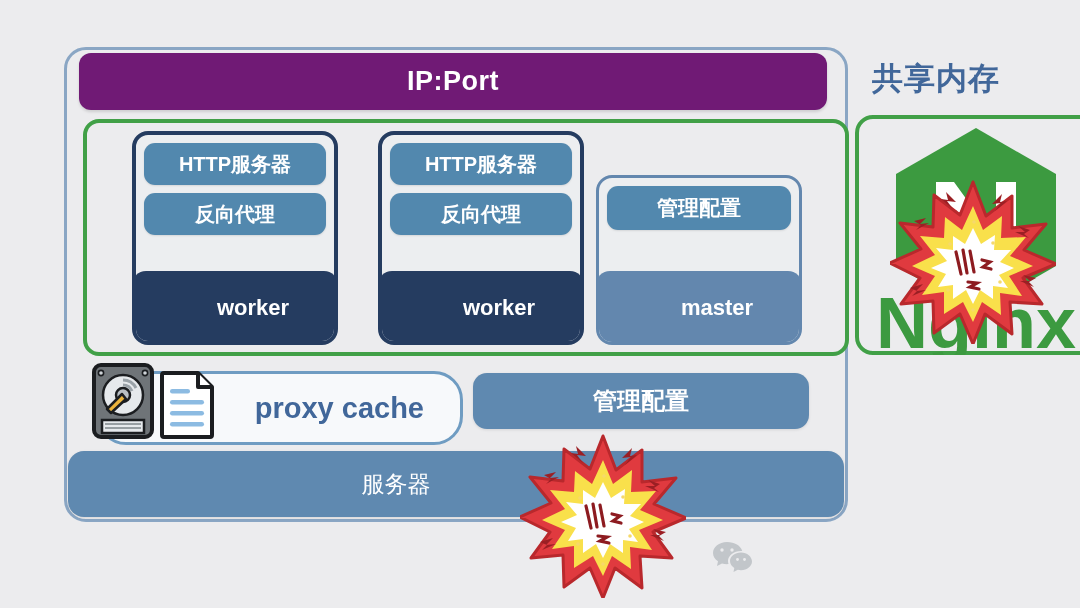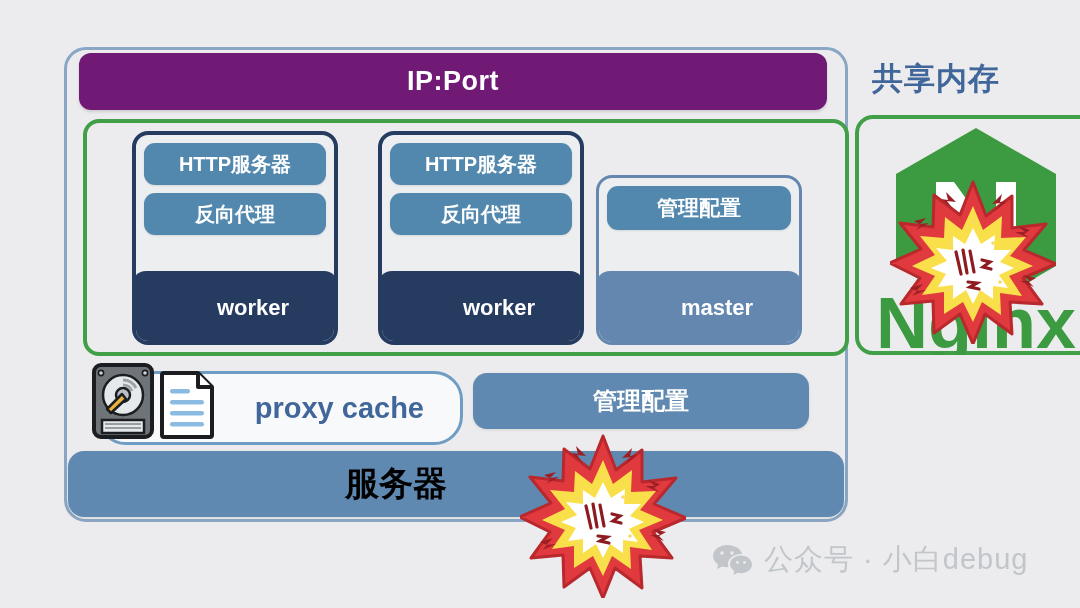--- a/index.html
+++ b/index.html
@@ -190,23 +190,23 @@
     position: absolute;
     left: 68px;
     top: 451px;
     width: 776px;
     height: 66px;
     background: #5f89b0;
     border-radius: 16px;
     display: flex;
     align-items: center;
     justify-content: center;
-    color: #000000;
-    font-size: 34px;
-    font-weight: bold;
+    color: #ffffff;
+    font-size: 23px;
+    font-weight: normal;
     box-shadow: 0 1px 3px rgba(0,0,0,0.10);
   }
   .server-bar .label { transform: translateX(-60px); }
 
   
   .right-title {
     position: absolute;
     left: 872px;
     top: 58px;
     font-size: 31px;
@@ -390,16 +390,15 @@
 
   <div class="bottom-watermark">
     <svg class="wechat-icon" viewBox="0 0 40 34">
       <path d="M15 2 C7 2 1 7 1 13 c0 3.4 2 6.4 5 8.3 L5 26 l5 -2.6 c1.6 .5 3.3 .8 5 .8 c.5 0 1 0 1.5 -.1 C16.2 23 16 22 16 21 c0 -5.6 5.8 -10.1 13 -10.1 c.4 0 .8 0 1.2 .05 C28.9 5.8 22.6 2 15 2 Z" fill="#c2c6ca"></path>
       <circle cx="10" cy="10" r="1.7" fill="#ececee"></circle>
       <circle cx="20" cy="10" r="1.7" fill="#ececee"></circle>
       <path d="M29 12.5 c-6.1 0 -11 3.8 -11 8.6 c0 2.8 1.7 5.3 4.3 6.9 L21.5 32 l4.3 -2.2 c1 .3 2.1 .4 3.2 .4 c6.1 0 11 -3.8 11 -8.6 s-4.9 -9.1 -11 -9.1 Z" fill="#c2c6ca"></path>
       <circle cx="25.5" cy="19.5" r="1.4" fill="#ececee"></circle>
       <circle cx="32.5" cy="19.5" r="1.4" fill="#ececee"></circle>
     </svg>
-    <span>公众号 · 小白debug</span>
   </div>
 
 </div>
 
 </body></html>

